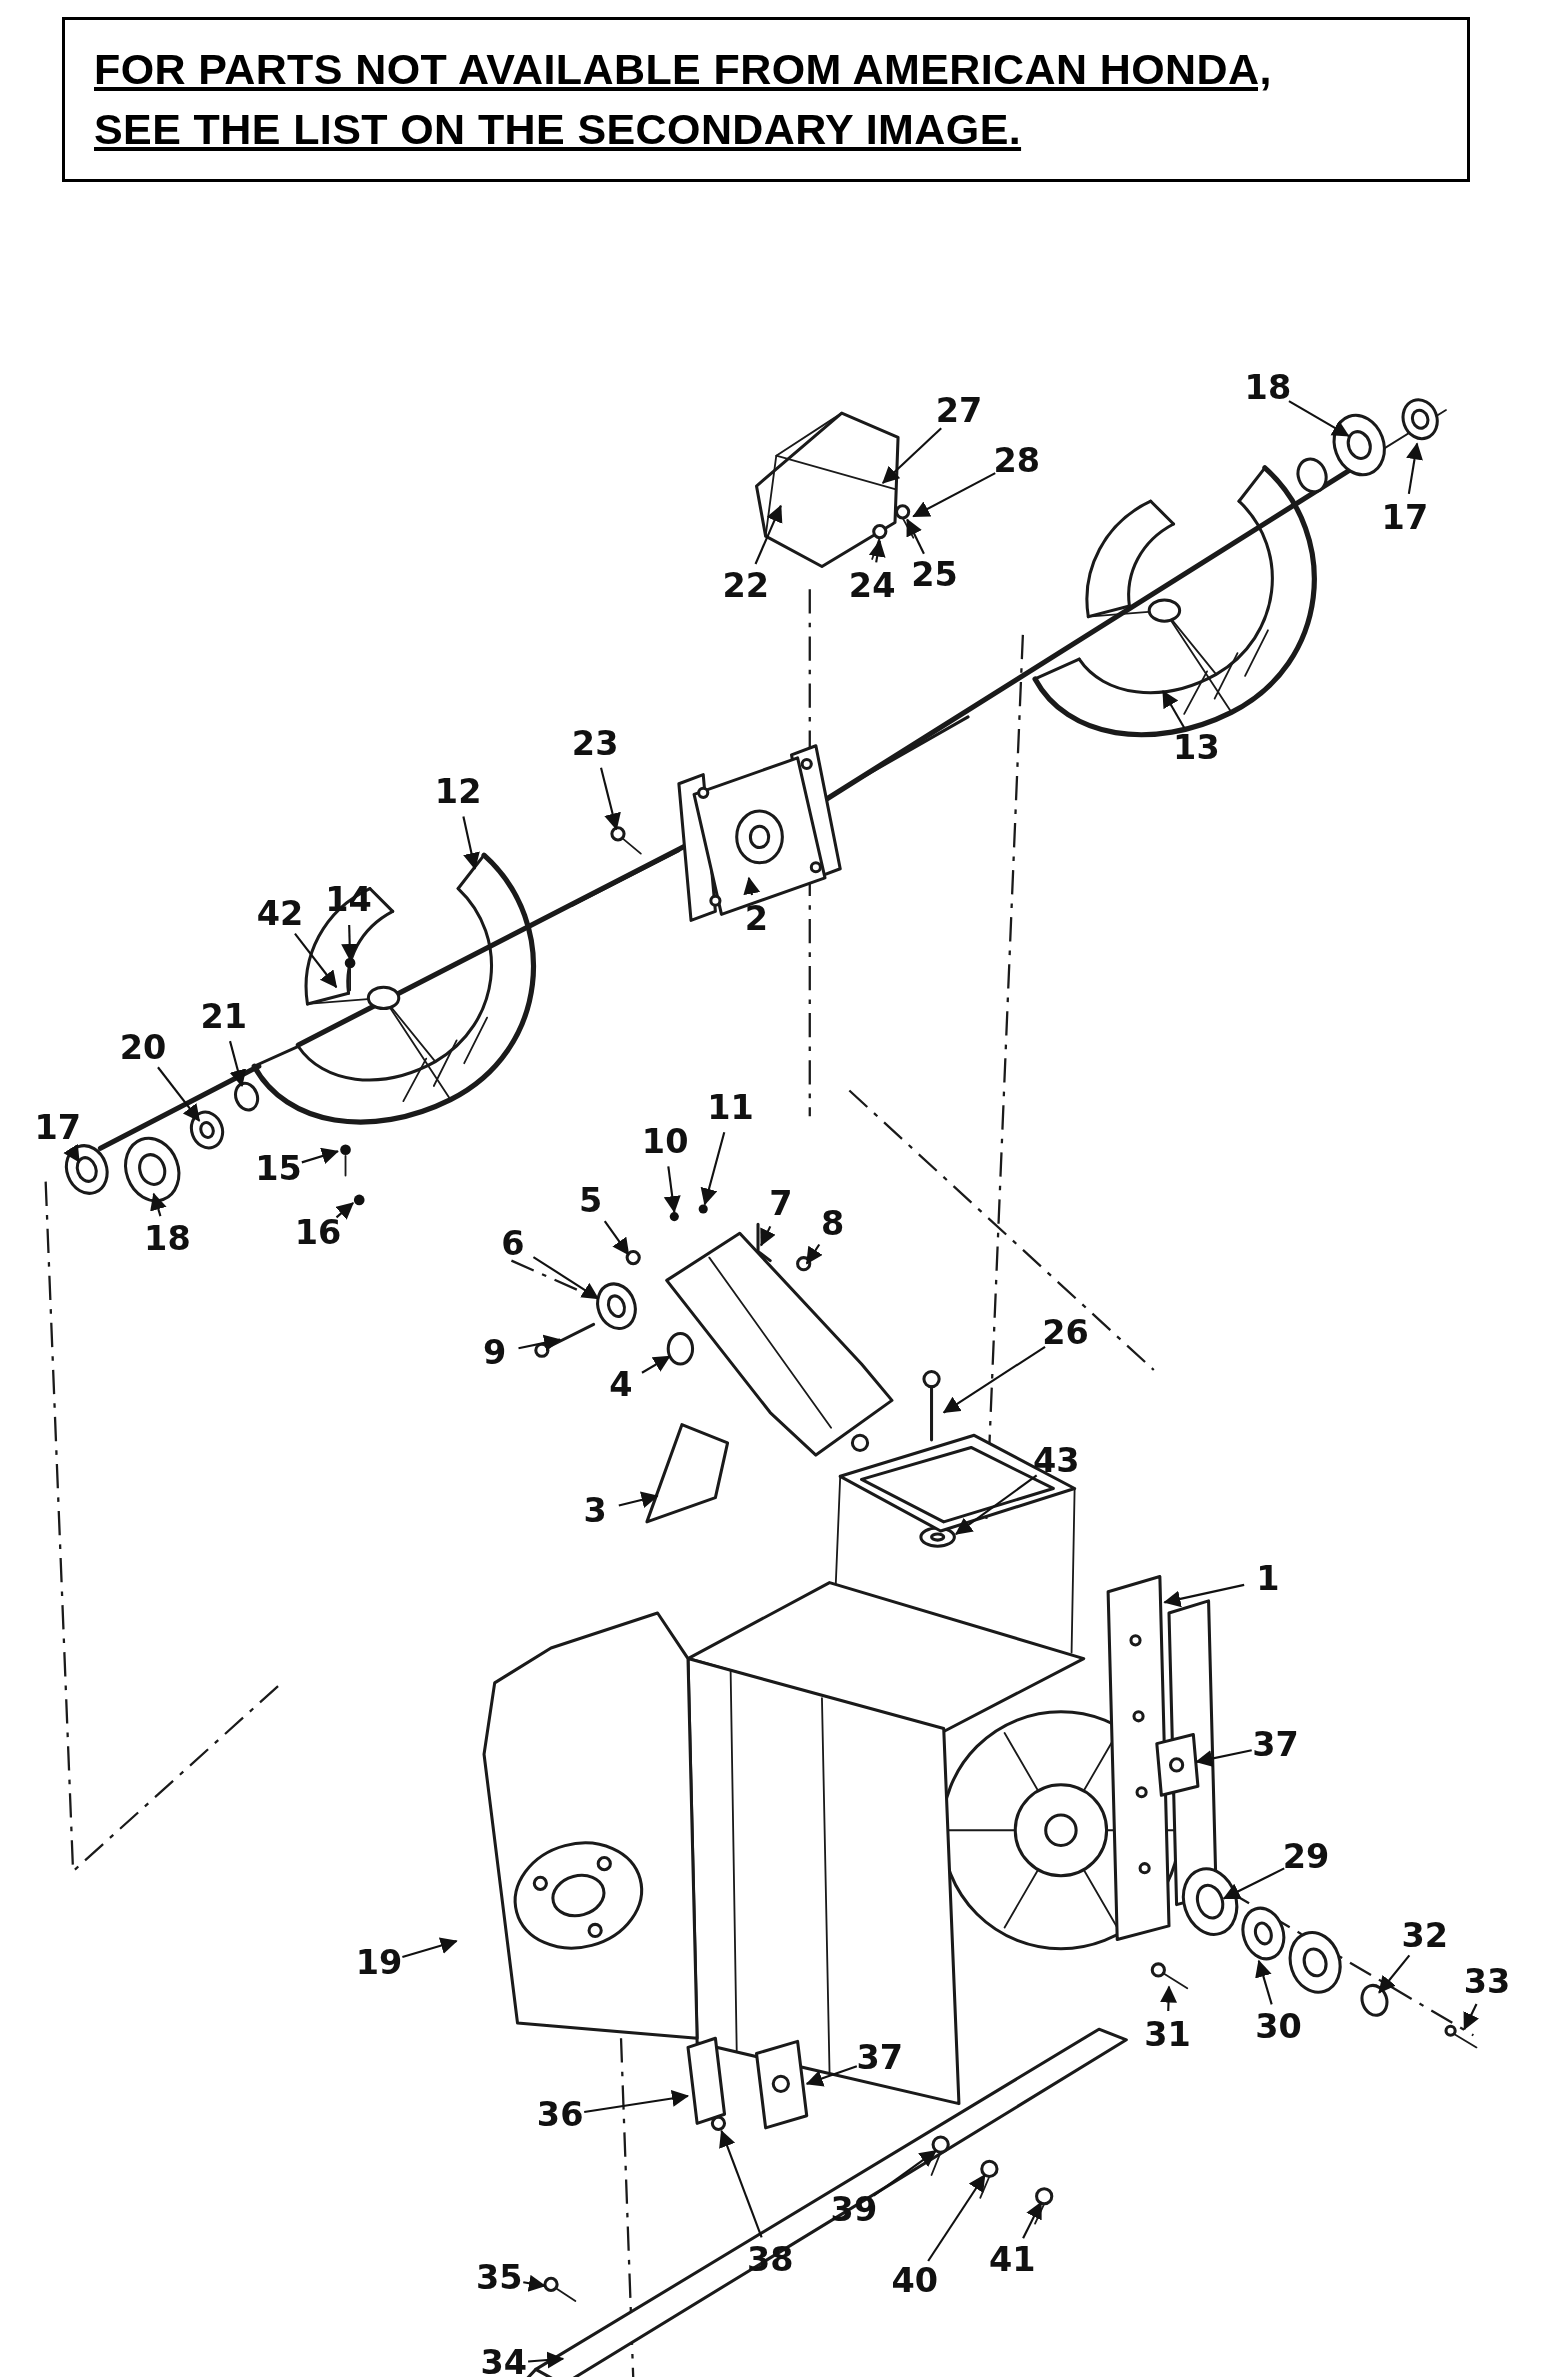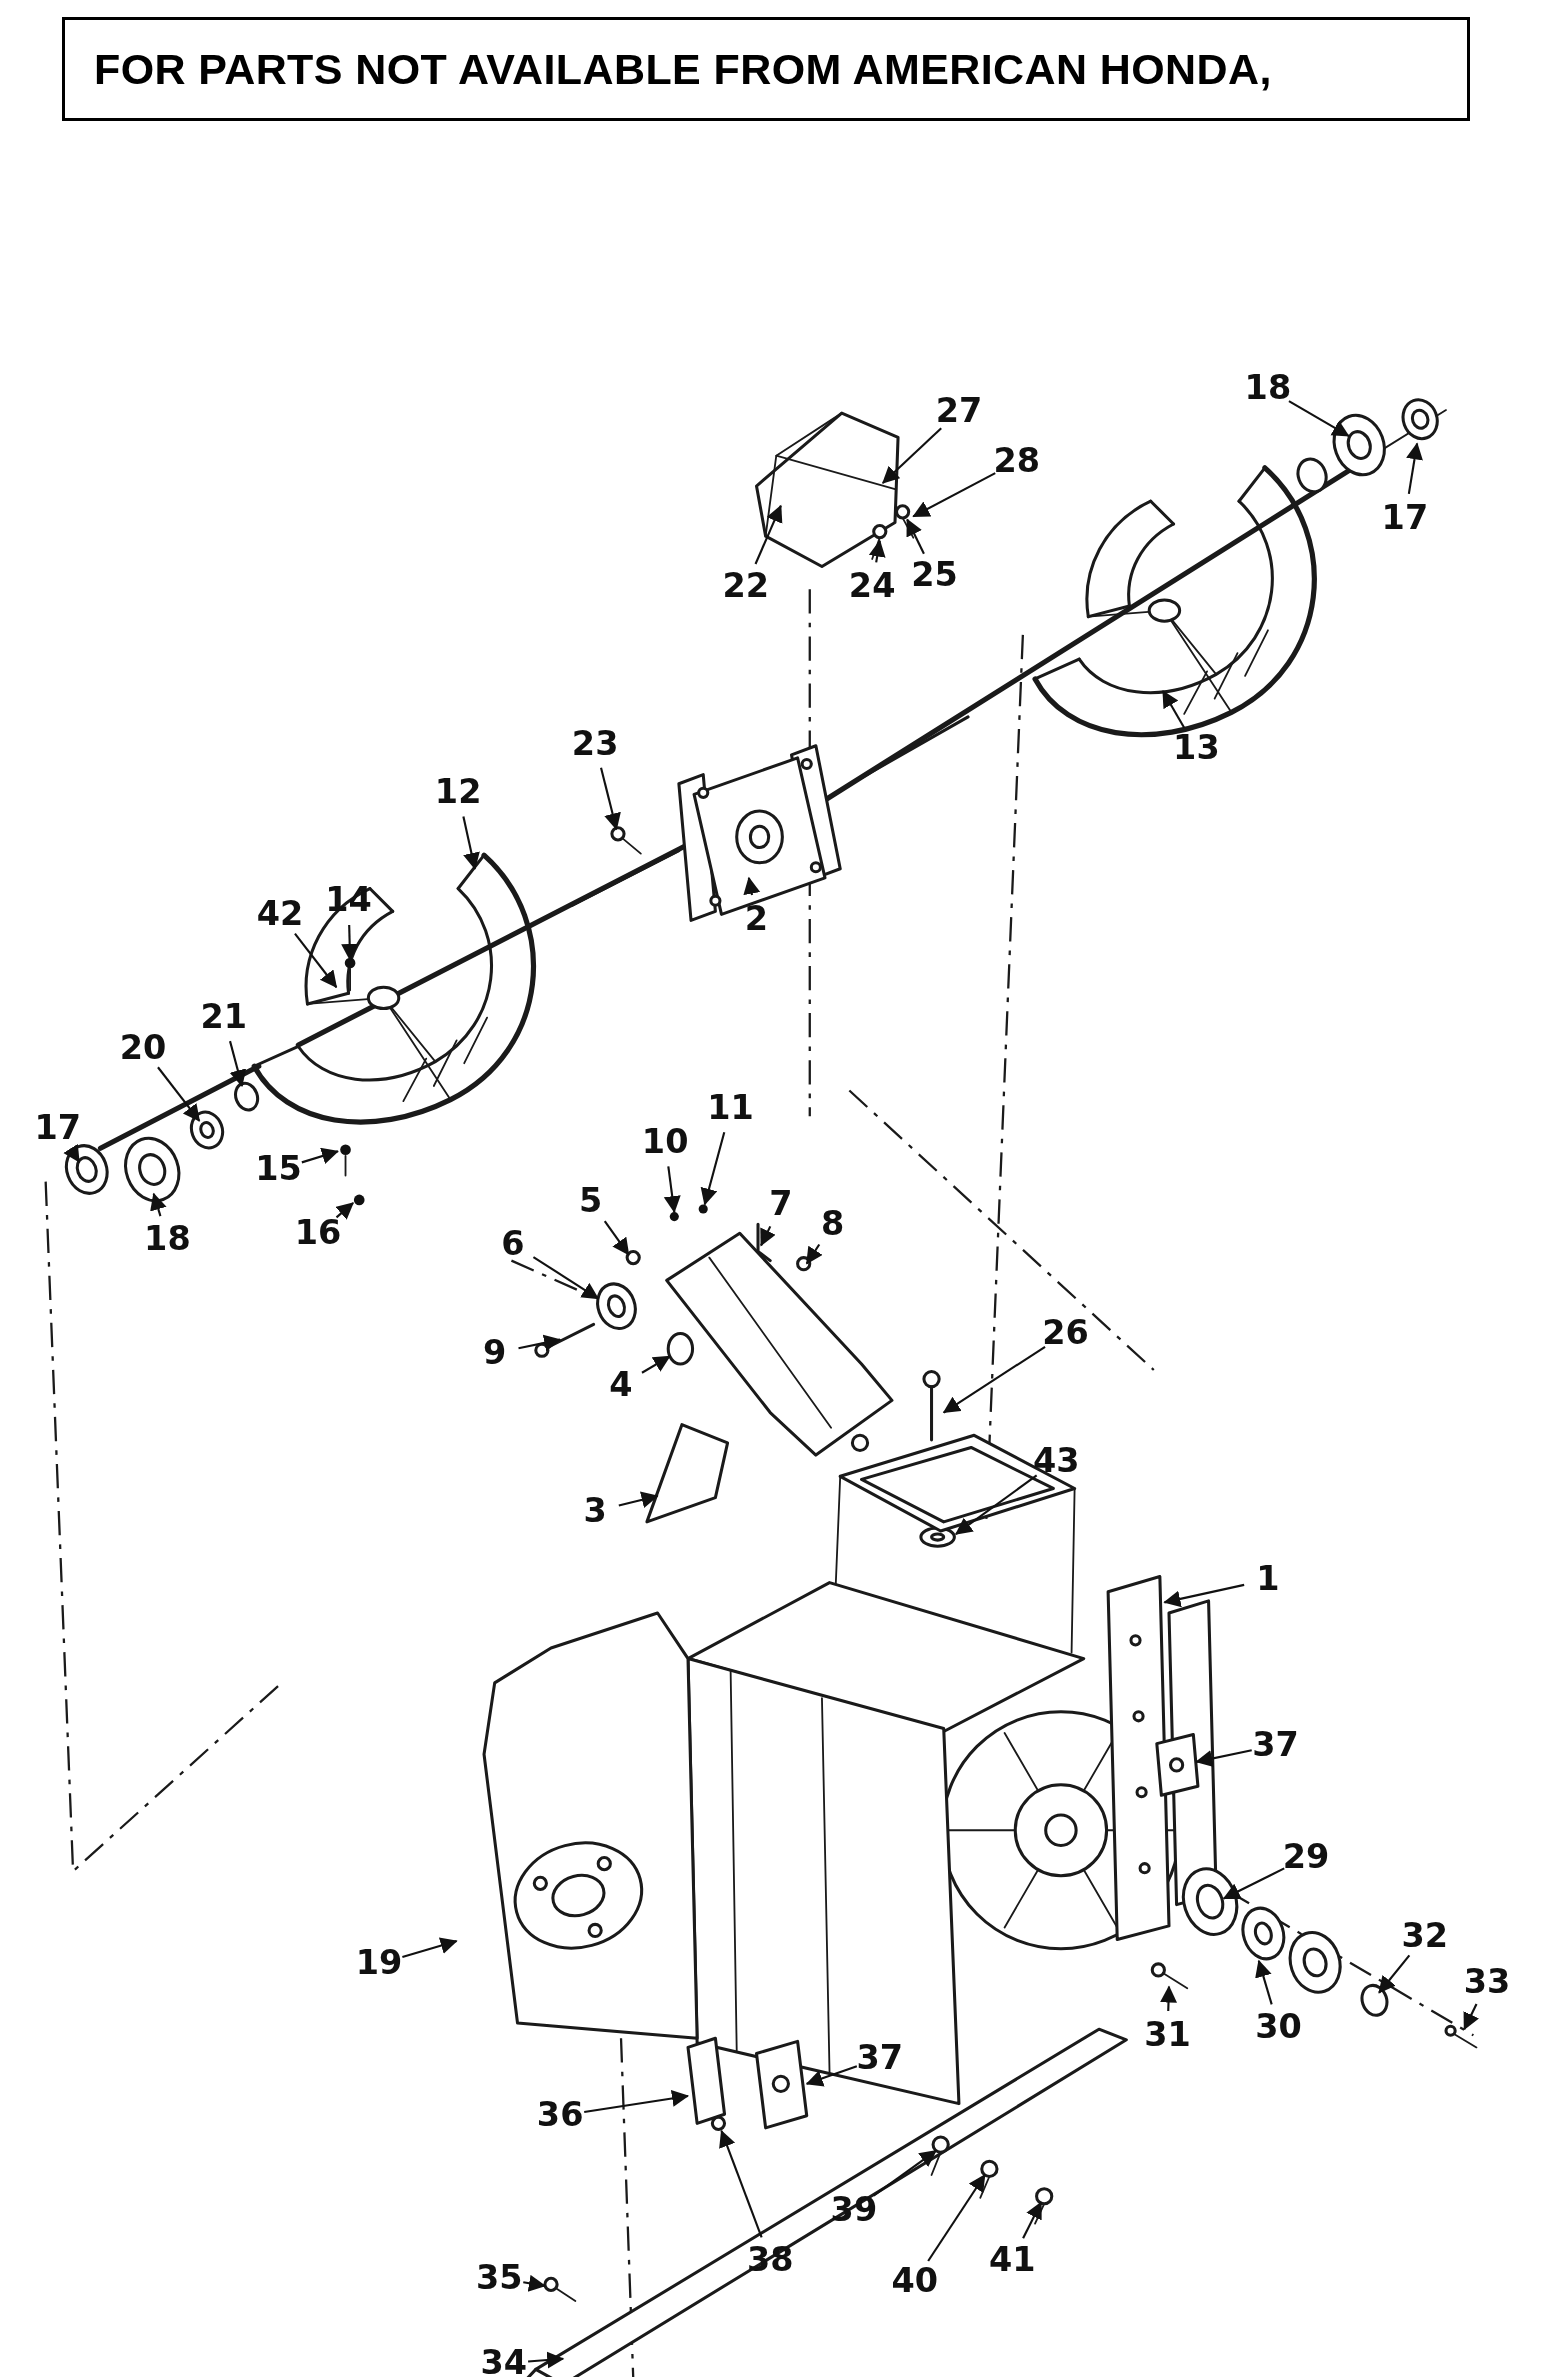--- a/index.html
+++ b/index.html
@@ -1,38 +1,39 @@
 <!DOCTYPE html>
 <html style="font-size:14px"><head>
 <meta charset="utf-8">
 <style>
   html,body{margin:0;padding:0;background:#fff;}
   .page{position:relative;width:1548px;height:2377px;background:#fff;overflow:hidden;
         font-family:"Liberation Sans",sans-serif;}
   .notice{position:absolute;left:62px;top:17.3px;width:1408px;box-sizing:border-box;
           border:3.5px solid #000;padding:19px 29px;background:#fff;z-index:5;}
-  .notice div{font-weight:bold;font-size:43px;line-height:1.4;color:#000;letter-spacing:0.4px;}
+  .notice div{font-weight:bold;font-size:43px;line-height:1.4;color:#000;letter-spacing:0.4px;text-decoration:underline;}
   .diagram-svg{position:absolute;left:0;top:0;width:1548px;height:2377px;}
   .ln{stroke:#1a1a1a;stroke-width:2;fill:none;stroke-linecap:round;stroke-linejoin:round;}
   .thick{stroke-width:3.4;}
   .thin{stroke-width:1.2;}
   .fillw{fill:#fff;stroke:#1a1a1a;stroke-width:2;stroke-linejoin:round;}
   .dot{fill:#111;stroke:none;}
   .dashdot{stroke:#1a1a1a;stroke-width:1.5;fill:none;stroke-dasharray:16 6 3 6;}
   .leader{stroke:#111;stroke-width:1.4;fill:none;}
   .part-num{font-family:"DejaVu Sans",sans-serif;font-size:22px;font-weight:bold;
             fill:#111;text-anchor:middle;}
 </style>
 </head>
 <body>
 
 <div class="page">
 
   <div class="notice">
     <div>FOR PARTS NOT AVAILABLE FROM AMERICAN HONDA,</div>
+    <div>SEE THE LIST ON THE SECONDARY IMAGE.</div>
   </div>
 
   <svg id="diagram-svg" class="diagram-svg" viewBox="0 0 1017 1565" preserveAspectRatio="none" xmlns="http://www.w3.org/2000/svg">
     <defs>
       <marker id="arrowhead" markerWidth="9" markerHeight="9" refX="7.5" refY="4" orient="auto">
         <path d="M0,0 L8,4 L0,8 z" fill="#111"></path>
       </marker>
     </defs>
 
     <g>

